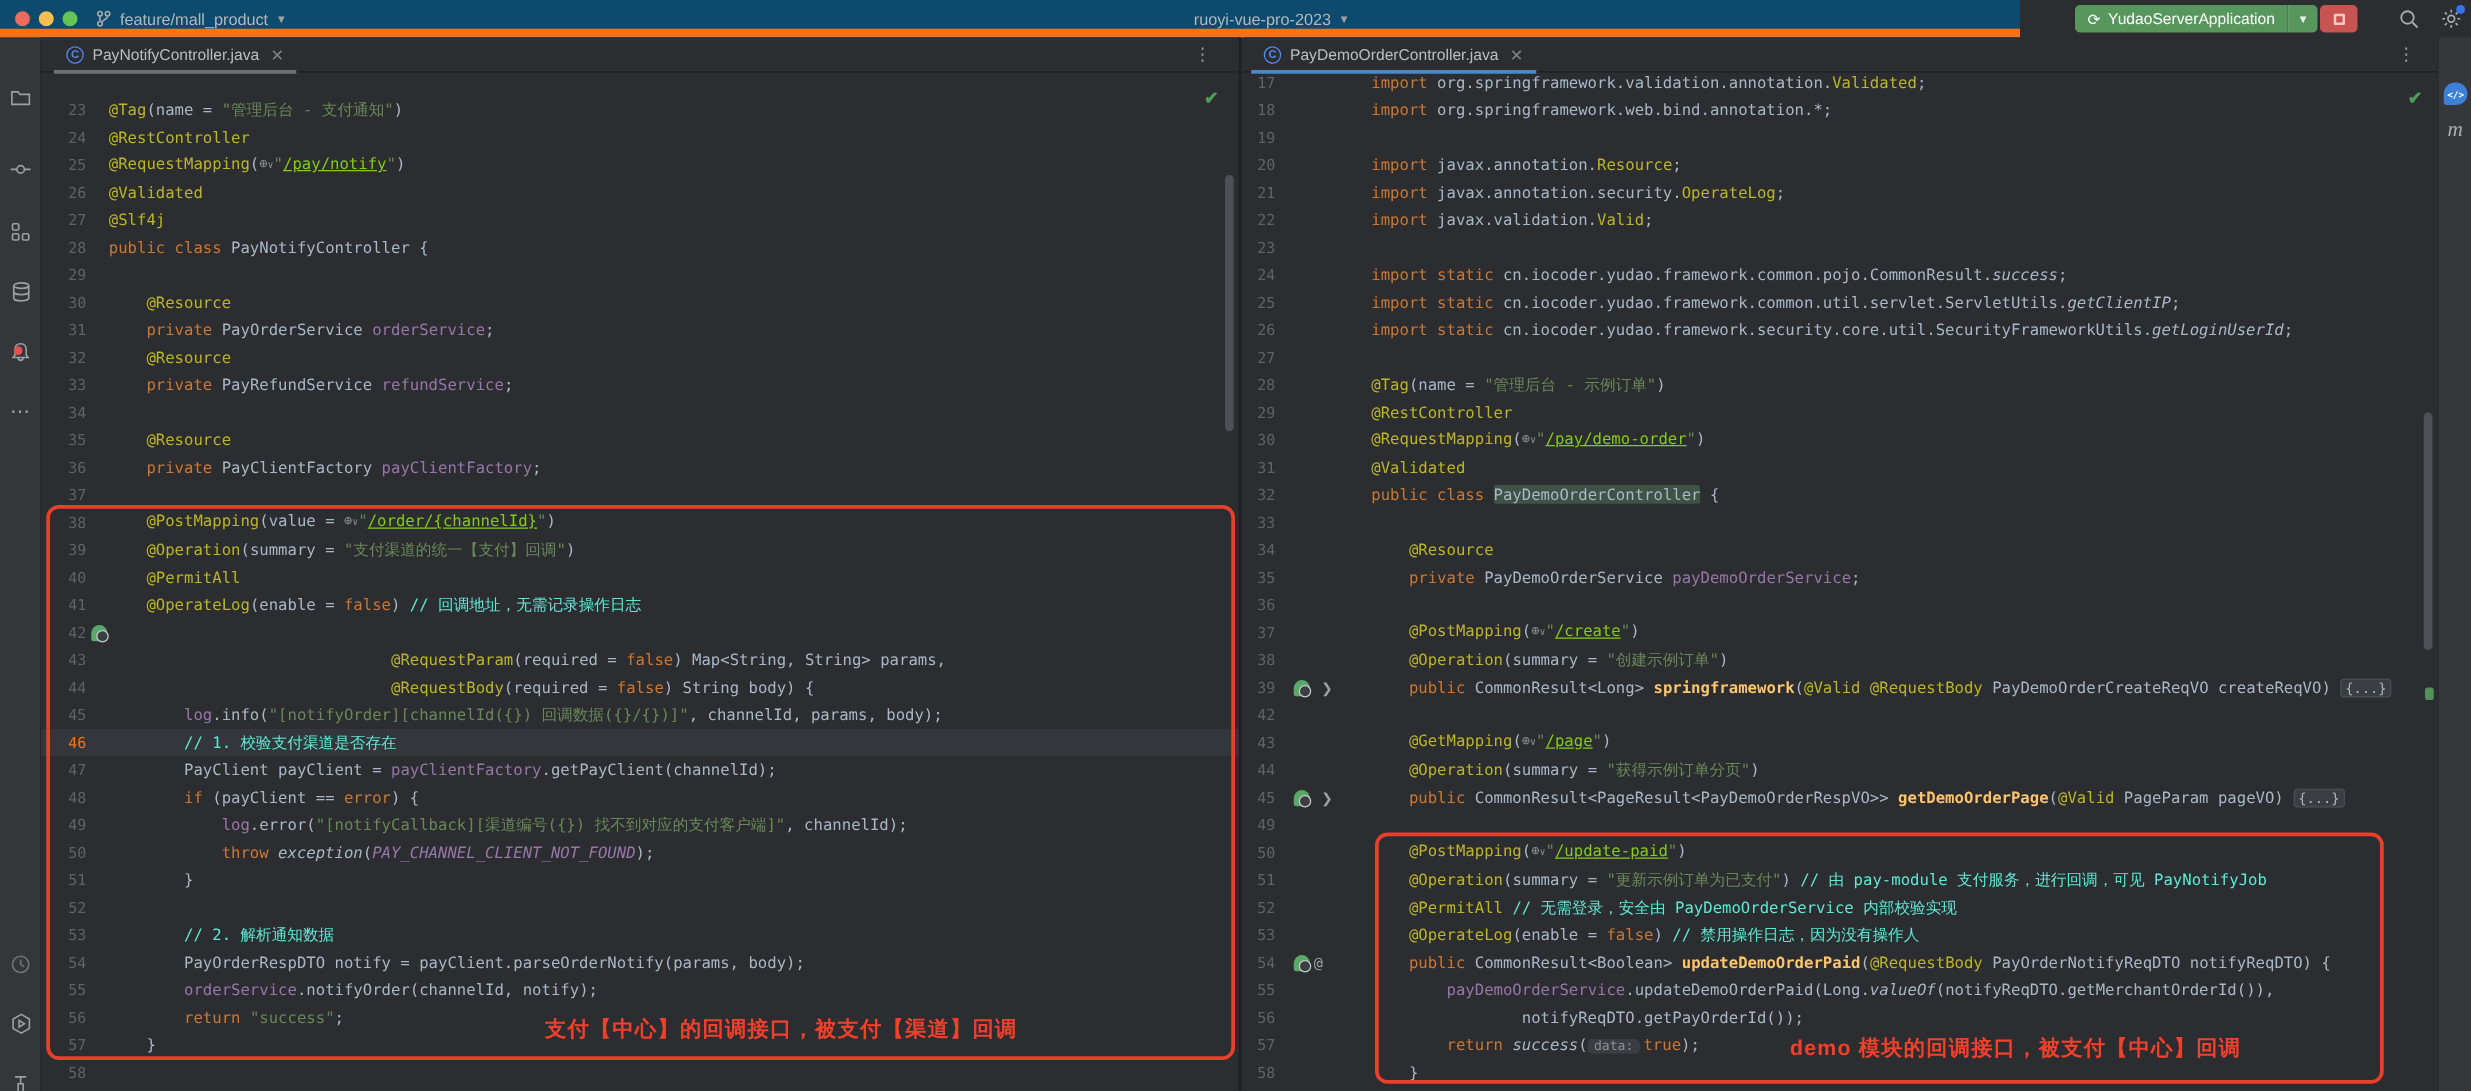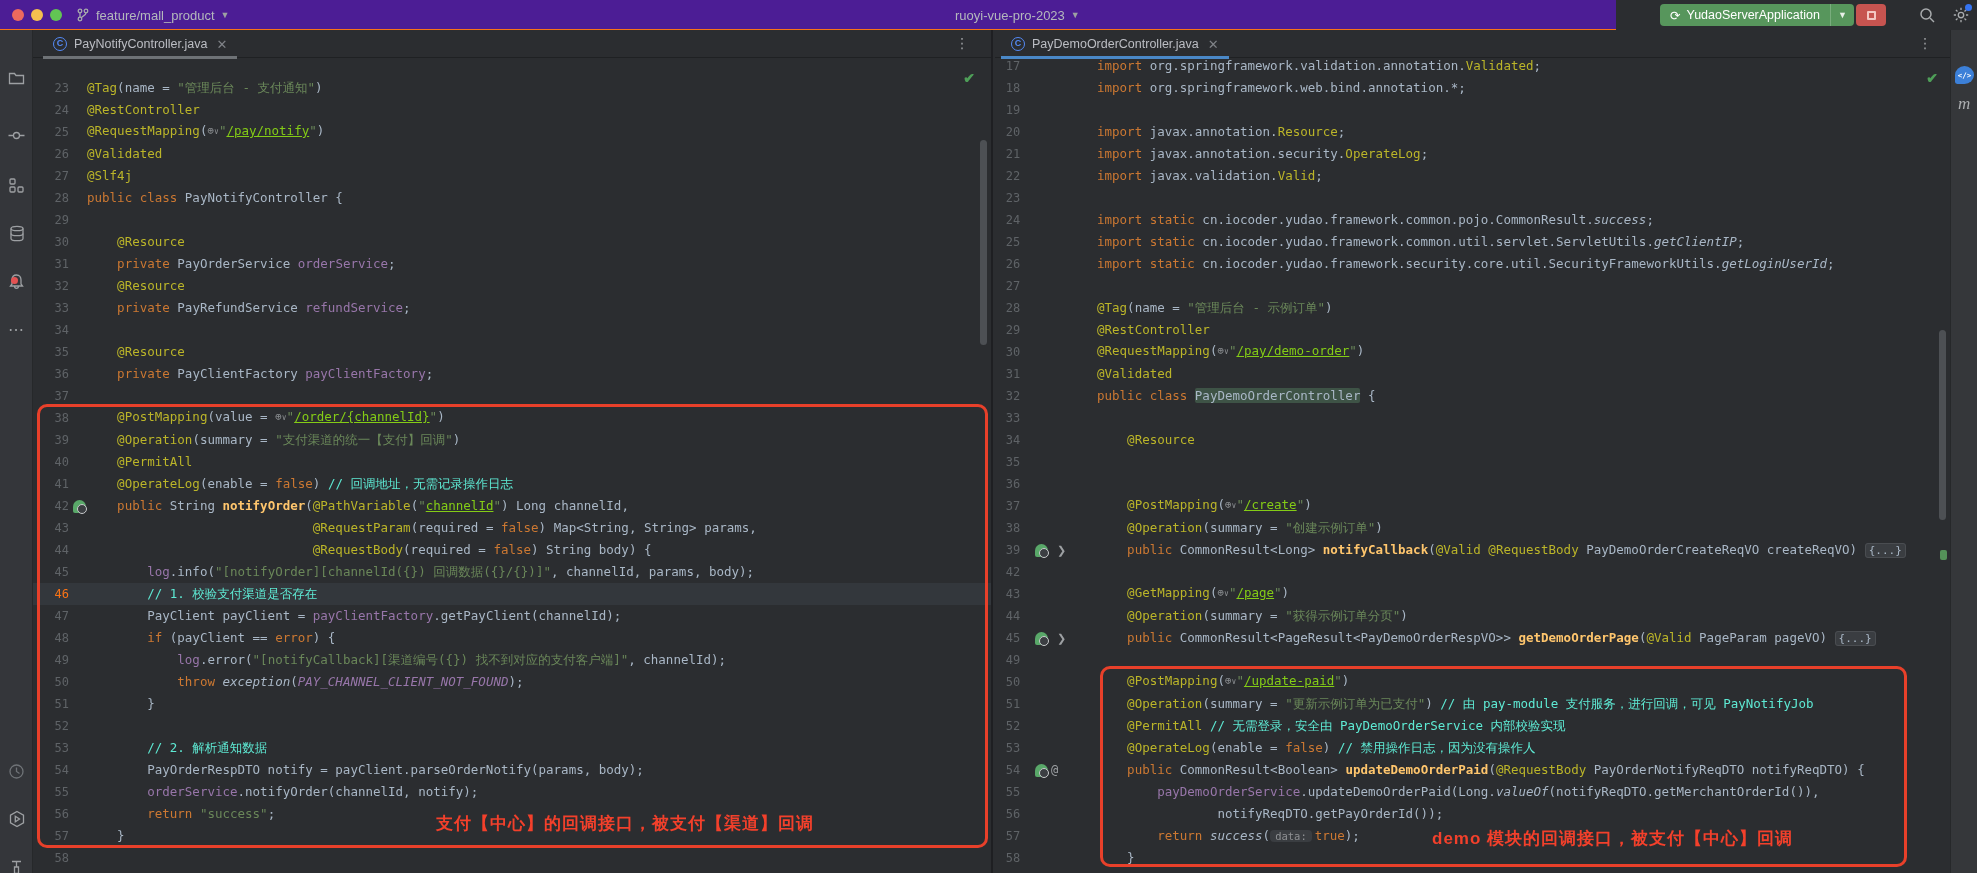--- a/index.html
+++ b/index.html
@@ -1,21 +1,21 @@
 <!DOCTYPE html>
 <html><head>
 <meta charset="utf-8">
 <style>
   * { margin:0; padding:0; box-sizing:border-box; }
   html,body { width:1977px; height:873px; overflow:hidden; background:#2b2d30;
     font-family:"Liberation Sans", sans-serif; }
 
   
   .titlebar { position:absolute; left:0; top:0; width:1616px; height:30px;
-    background:#4c1d95; border-bottom:1px solid #f97316; }
+    background:#0c4a6e; border-bottom:7px solid #f97316; }
   .traffic { position:absolute; top:9px; width:12px; height:12px; border-radius:50%; }
   .t-red{ left:12px; background:#ed6a5e; } .t-yellow{ left:31px; background:#f5bf4f; }
   .t-green{ left:50px; background:#62c554; }
   .branch-widget { position:absolute; left:70px; top:3px; height:24px; display:flex;
     align-items:center; gap:6px; color:#b4b8bc; font-size:13px; padding:0 6px; border-radius:4px; }
   .proj-widget { position:absolute; left:955px; top:3px; height:24px; display:flex;
     align-items:center; gap:6px; color:#b4b8bc; font-size:13px; }
   .chev { font-size:9px; color:#9da0a3; }
   .run-widget { position:absolute; left:1660px; top:4px; height:22px; display:flex; }
   .run-main { background:#57965c; color:#fff; font-size:12.5px; display:flex; align-items:center;
@@ -329,21 +329,20 @@
         <div class="row">
           <span class="ln">41</span>
           <span class="gut"></span>
           <pre class="txt"><span class="sg-d">    </span><span class="sg-a">@OperateLog</span><span class="sg-d">(enable = </span><span class="sg-k">false</span><span class="sg-d">) </span><span class="sg-c">// 回调地址，无需记录操作日志</span></pre>
         </div>
         <div class="row">
           <span class="ln">42</span>
           <span class="gut">
             <span class="gicon-api"></span>
           </span>
-          <pre class="txt"><span class="sg-d">    </span><span class="sg-k">public </span><span class="sg-d">String </span><span class="sg-m">notifyOrder</span><span class="sg-d">(</span><span class="sg-a">@PathVariable</span><span class="sg-d">(</span><span class="sg-s">"</span><span class="sg-u">channelId</span><span class="sg-s">"</span><span class="sg-d">) Long channelId,</span></pre>
         </div>
         <div class="row">
           <span class="ln">43</span>
           <span class="gut"></span>
           <pre class="txt"><span class="sg-d">                              </span><span class="sg-a">@RequestParam</span><span class="sg-d">(required = </span><span class="sg-k">false</span><span class="sg-d">) Map&lt;String, String&gt; params,</span></pre>
         </div>
         <div class="row">
           <span class="ln">44</span>
           <span class="gut"></span>
           <pre class="txt"><span class="sg-d">                              </span><span class="sg-a">@RequestBody</span><span class="sg-d">(required = </span><span class="sg-k">false</span><span class="sg-d">) String body) {</span></pre>
@@ -526,20 +525,21 @@
           <pre class="txt"></pre>
         </div>
         <div class="row">
           <span class="ln">34</span>
           <span class="gut"></span>
           <pre class="txt"><span class="sg-d">    </span><span class="sg-a">@Resource</span></pre>
         </div>
         <div class="row">
           <span class="ln">35</span>
           <span class="gut"></span>
+          <pre class="txt"><span class="sg-d">    </span><span class="sg-k">private </span><span class="sg-d">PayDemoOrderService </span><span class="sg-f">payDemoOrderService</span><span class="sg-d">;</span></pre>
         </div>
         <div class="row">
           <span class="ln">36</span>
           <span class="gut"></span>
           <pre class="txt"></pre>
         </div>
         <div class="row">
           <span class="ln">37</span>
           <span class="gut"></span>
           <pre class="txt"><span class="sg-d">    </span><span class="sg-a">@PostMapping</span><span class="sg-d">(</span><span class="sg-g">⊕<small>∨</small></span><span class="sg-s">"</span><span class="sg-u">/create</span><span class="sg-s">"</span><span class="sg-d">)</span></pre>
@@ -548,21 +548,21 @@
           <span class="ln">38</span>
           <span class="gut"></span>
           <pre class="txt"><span class="sg-d">    </span><span class="sg-a">@Operation</span><span class="sg-d">(summary = </span><span class="sg-s">"创建示例订单"</span><span class="sg-d">)</span></pre>
         </div>
         <div class="row">
           <span class="ln">39</span>
           <span class="gut">
             <span class="gicon-api"></span>
             <span class="gfold">❯</span>
           </span>
-          <pre class="txt"><span class="sg-d">    </span><span class="sg-k">public </span><span class="sg-d">CommonResult&lt;Long&gt; </span><span class="sg-m">notifyCallback</span><span class="sg-d">(</span><span class="sg-a">@Valid @RequestBody</span><span class="sg-d"> PayDemoOrderCreateReqVO createReqVO) </span><span class="sg-F">{...}</span></pre>
+          <pre class="txt"><span class="sg-d">    </span><span class="sg-k">public </span><span class="sg-d">CommonResult&lt;Long&gt; </span><span class="sg-m">springframework</span><span class="sg-d">(</span><span class="sg-a">@Valid @RequestBody</span><span class="sg-d"> PayDemoOrderCreateReqVO createReqVO) </span><span class="sg-F">{...}</span></pre>
         </div>
         <div class="row">
           <span class="ln">42</span>
           <span class="gut"></span>
           <pre class="txt"></pre>
         </div>
         <div class="row">
           <span class="ln">43</span>
           <span class="gut"></span>
           <pre class="txt"><span class="sg-d">    </span><span class="sg-a">@GetMapping</span><span class="sg-d">(</span><span class="sg-g">⊕<small>∨</small></span><span class="sg-s">"</span><span class="sg-u">/page</span><span class="sg-s">"</span><span class="sg-d">)</span></pre>

